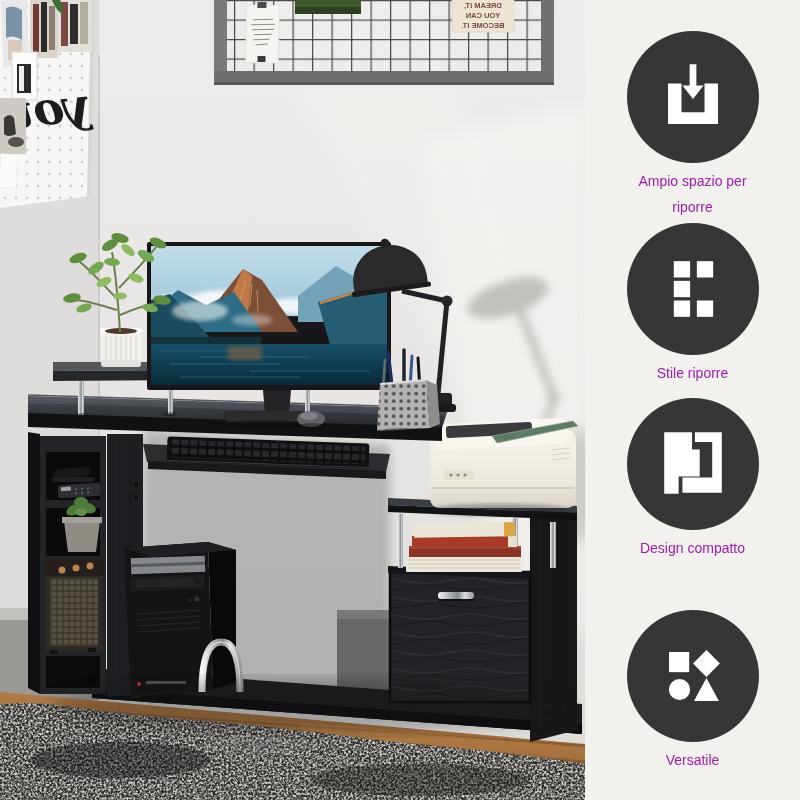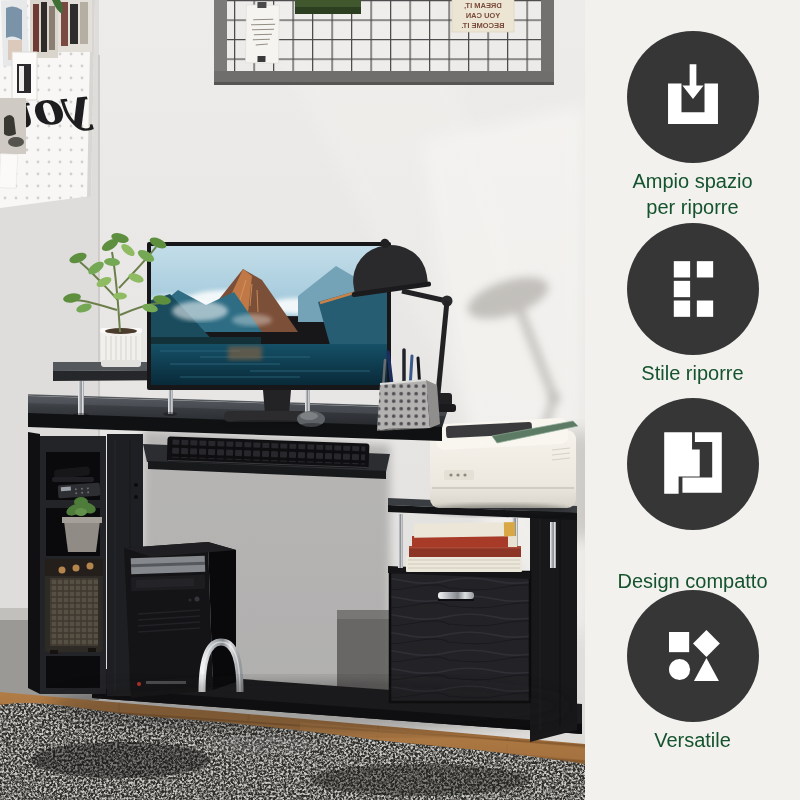--- a/index.html
+++ b/index.html
@@ -1,24 +1,24 @@
 <!DOCTYPE html>
 <html><head>
 <meta charset="utf-8">
 <style>
   html,body{margin:0;padding:0;background:#ffffff;}
   .canvas{width:800px;height:800px;display:flex;overflow:hidden;font-family:"Liberation Sans",sans-serif;}
   .photo-panel{position:relative;width:585px;height:800px;background:#e9e8e6;flex:0 0 585px;}
   .photo-panel svg{display:block;}
   .feature-panel{position:relative;width:215px;height:800px;background:#f2f1ee;flex:0 0 215px;}
   .feature{position:absolute;left:0;width:100%;display:flex;flex-direction:column;align-items:center;}
-  .feature-1{top:31px;} .feature-2{top:223px;} .feature-3{top:398px;gap:33px;} .feature-4{top:590px;}
+  .feature-1{top:31px;} .feature-2{top:223px;} .feature-3{top:398px;} .feature-4{top:610px;}
   .badge-circle{width:132px;height:132px;border-radius:50%;background:#363636;display:flex;align-items:center;justify-content:center;}
   .badge-circle svg{width:96px;height:96px;}
-  .feature-label{margin-top:5px;font-size:20px;line-height:26px;color:#14532d;text-align:center;max-width:195px;}
+  .feature-label{margin-top:5px;font-size:14px;line-height:26px;color:#a21caf;text-align:center;max-width:195px;}
   .feature-1 .feature-label{max-width:150px;}
 </style>
 </head>
 <body>
 
 <div class="canvas">
 
   <div class="photo-panel">
   <svg width="585" height="800" viewBox="0 0 585 800" xmlns="http://www.w3.org/2000/svg">
     <defs>

